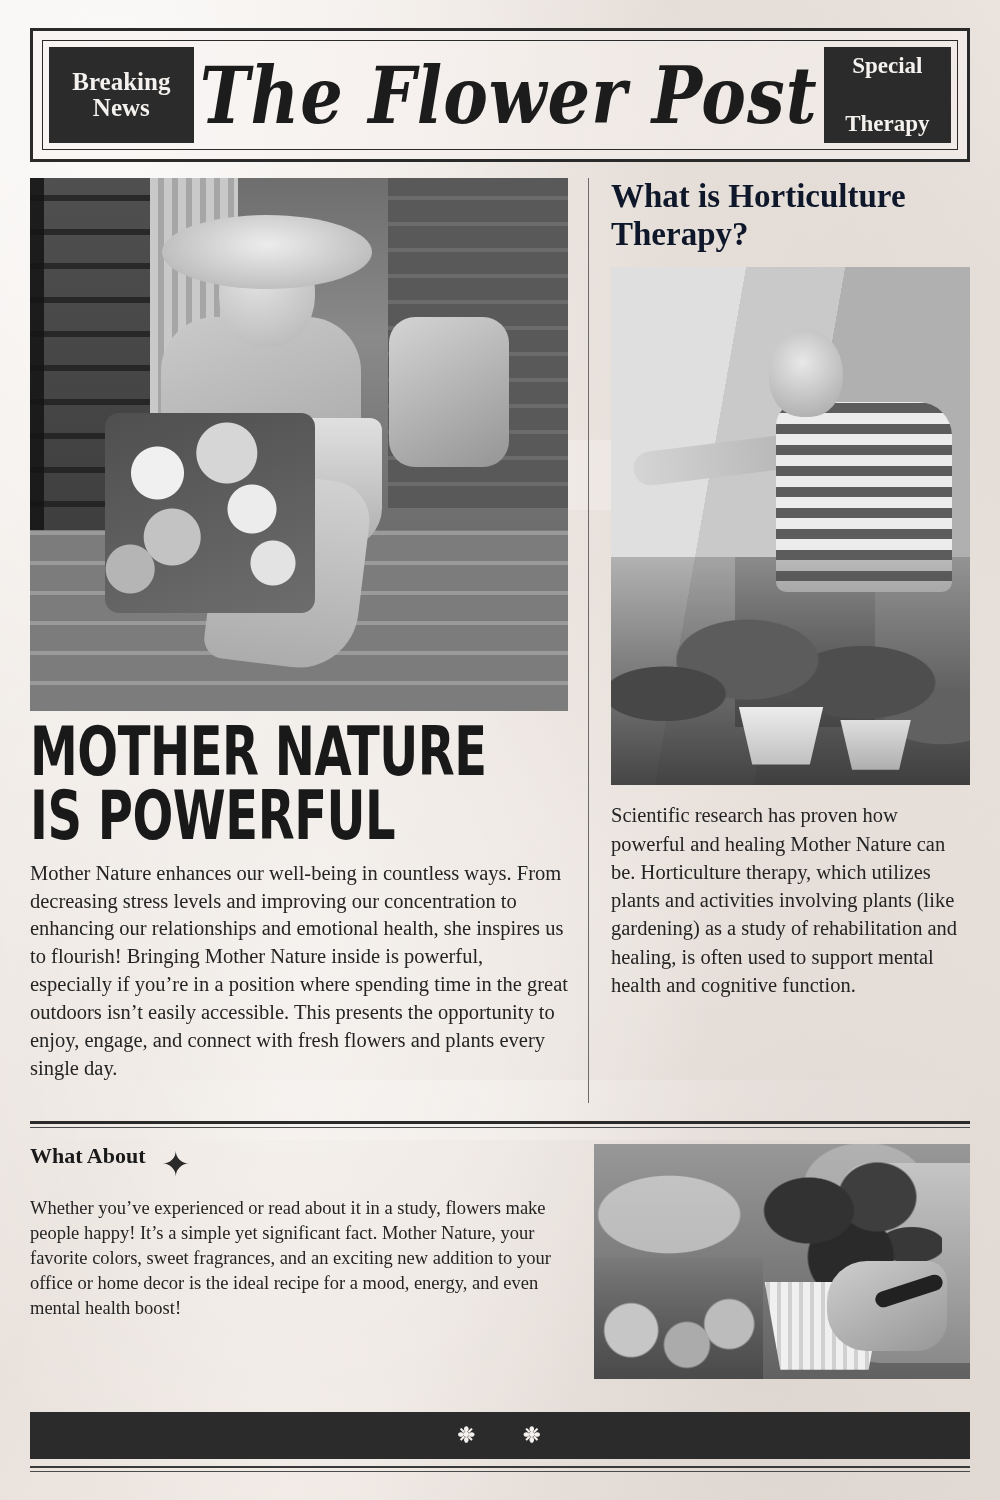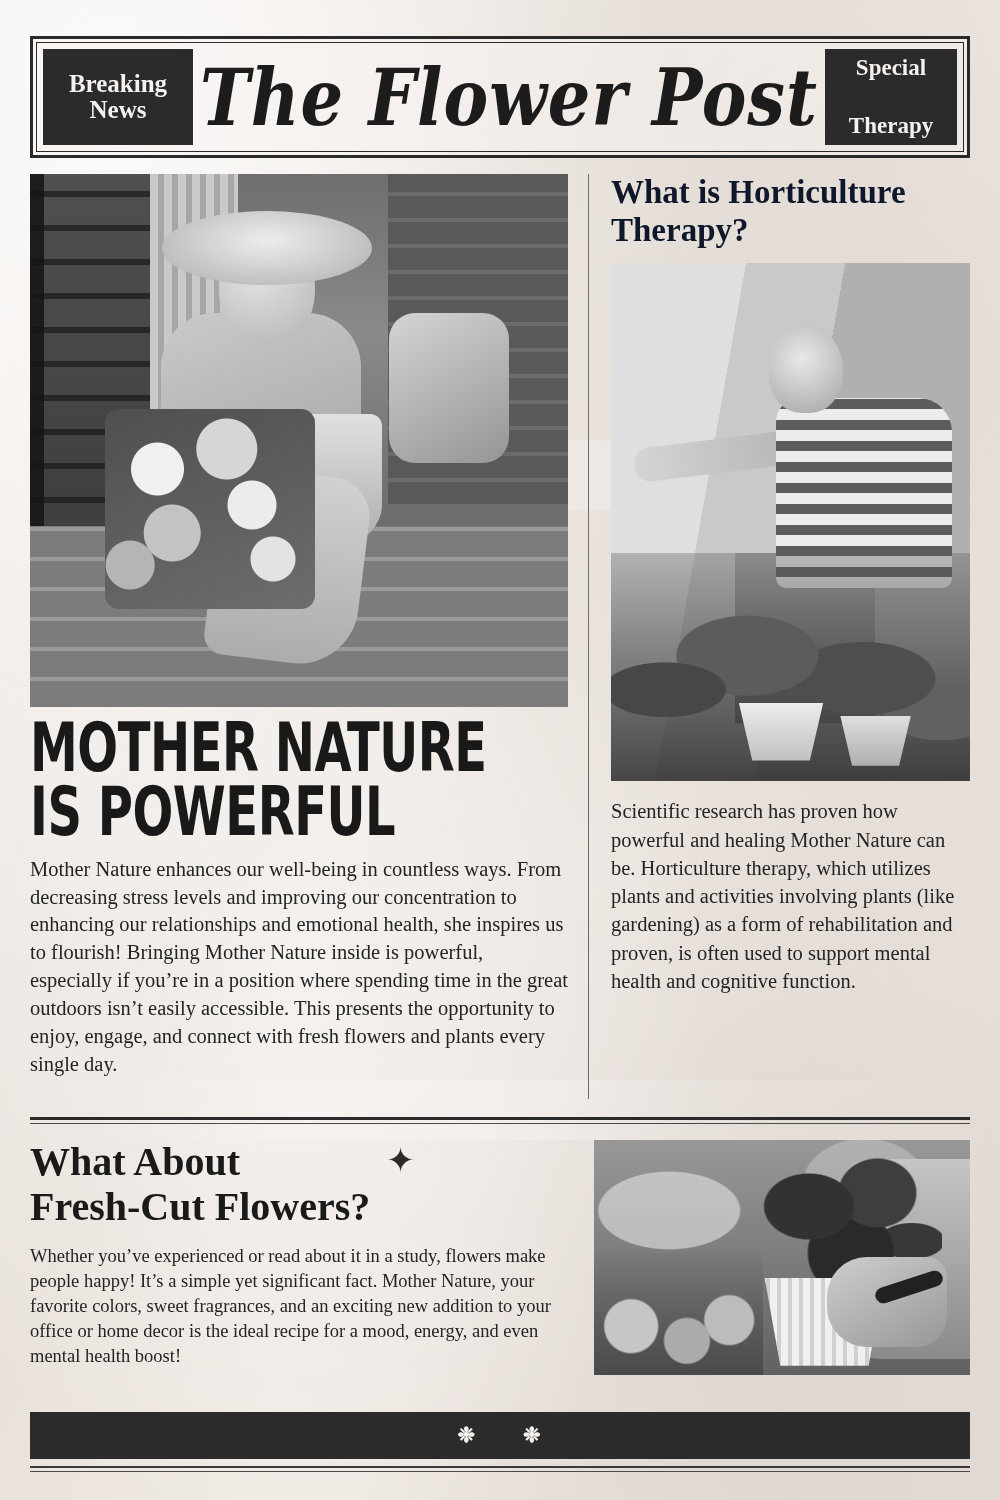--- a/index.html
+++ b/index.html
@@ -36,23 +36,22 @@
   .page {
     position: absolute;
     inset: 0;
     padding: 28px 30px;
     box-sizing: border-box;
   }
 
   
   .masthead {
     border: 3px solid #2a2a2a;
-    padding: 3px;
+    padding: 9px;
     background: rgba(247,243,240,0.55);
-    margin-top: 8px;
   }
   .masthead-inner {
     border: 1px solid #2a2a2a;
     display: flex;
     align-items: stretch;
     height: 108px;
   }
   .flag-box {
     background: #2b2b2b;
     color: #f4f1ee;
@@ -184,21 +183,21 @@
     flex: 1;
   }
   .lower-head-row {
     display: flex;
     align-items: flex-start;
     gap: 16px;
   }
   .lower-head {
     font-family: "Liberation Serif", serif;
     font-weight: bold;
-    font-size: 40px;
+    font-size: 22px;
     line-height: 1.12;
     color: #1a1a1a;
     margin: 0;
   }
   .sparkle {
     font-size: 34px;
     line-height: 1;
     color: #2a2a2a;
     margin-top: 4px;
   }
@@ -470,33 +469,32 @@
       <div class="photo img-hort">
         <div class="bg-wall"></div>
         <div class="arm"></div>
         <div class="man-legs"></div>
         <div class="man-body"></div>
         <div class="man-head"></div>
         <div class="plants"></div>
         <div class="pot"></div>
         <div class="pot2"></div>
       </div>
-      <p class="right-text">Scientific research has proven how powerful and healing Mother Nature can be. Horticulture therapy, which utilizes plants and activities involving plants (like gardening) as a form of rehabilitation and proven, is often used to support mental health and cognitive function.</p>
+      <p class="right-text">Scientific research has proven how powerful and healing Mother Nature can be. Horticulture therapy, which utilizes plants and activities involving plants (like gardening) as a study of rehabilitation and healing, is often used to support mental health and cognitive function.</p>
     </div>
   </div>
 
   <div class="rule-thick"></div>
   <div class="rule-thin"></div>
 
   <div class="lower">
     <div class="lower-left">
       <div class="lower-head-row">
         <h2 class="lower-head">
           <span>What About</span><br>
-          <span>Fresh-Cut Flowers?</span>
         </h2>
         <span class="sparkle">✦</span>
       </div>
       <p class="lower-text">Whether you’ve experienced or read about it in a study, flowers make people happy! It’s a simple yet significant fact. Mother Nature, your favorite colors, sweet fragrances, and an exciting new addition to your office or home decor is the ideal recipe for a mood, energy, and even mental health boost!</p>
     </div>
     <div class="lower-right">
       <div class="photo img-cut">
         <div class="shop-bg"></div>
         <div class="succulents"></div>
         <div class="arm2"></div>

